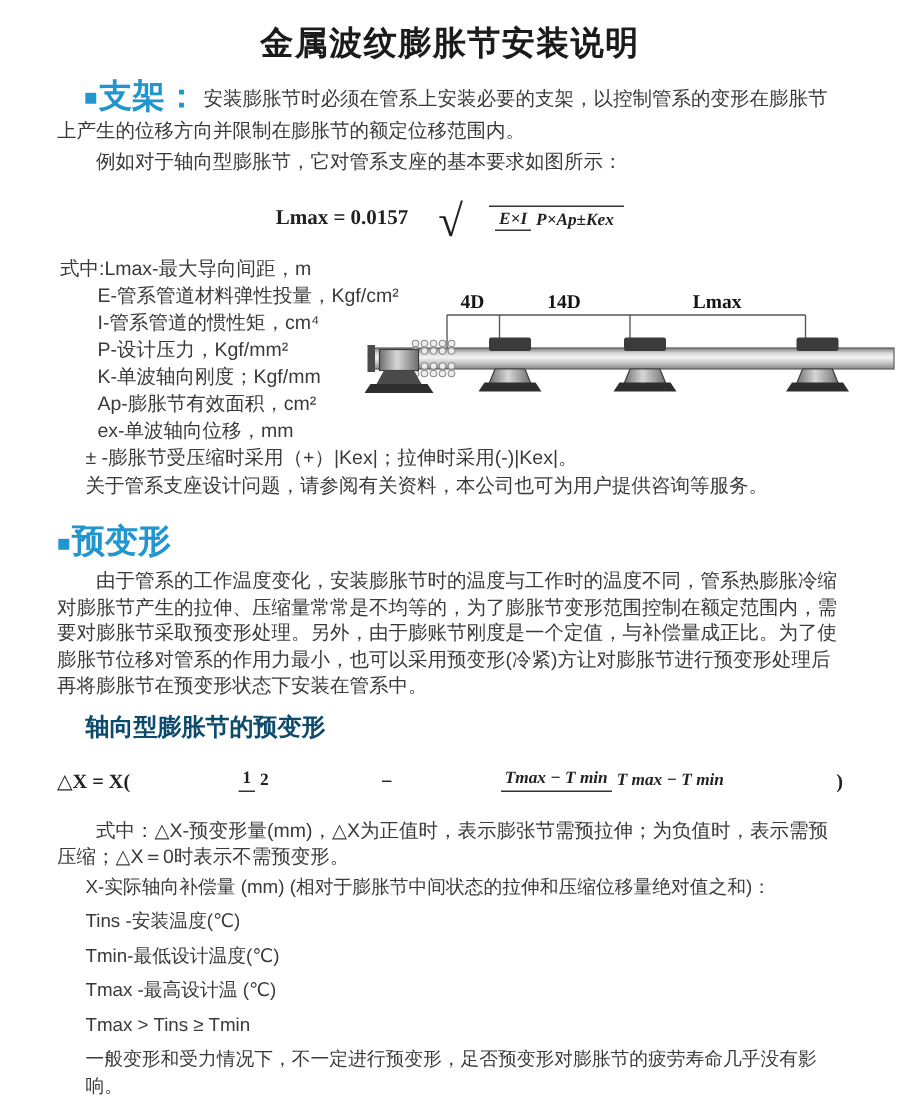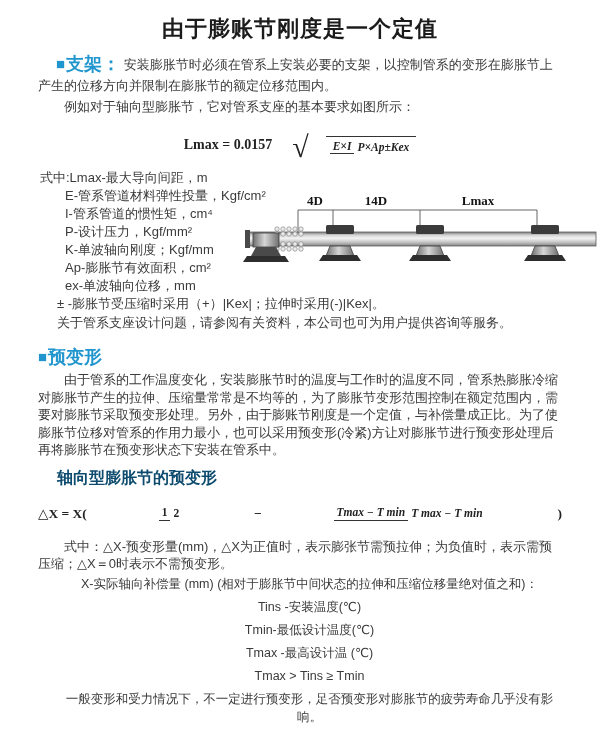--- a/index.html
+++ b/index.html
@@ -8,21 +8,21 @@
     font-family:"Liberation Sans","DejaVu Sans",sans-serif;color:#3a3a3a;overflow:hidden;
   }
   .title{
     margin:14px 0 0 0;text-align:center;font-size:22px;font-weight:bold;color:#1b1b1b;
     letter-spacing:1px;
   }
   .content{padding:0 38px;}
   .body-text{font-size:13px;line-height:21px;margin:0;}
   .p-first{margin-top:9px;text-indent:18px;}
   .sec-head{
-    font-size:18px;font-weight:bold;color:#2095ce;vertical-align:-1px;
+    font-size:22px;font-weight:bold;color:#2095ce;vertical-align:-1px;
   }
   .bullet{color:#2095ce;font-size:15px;margin-right:1px;}
   .indent{text-indent:2em;}
   
   .formula{
     font-family:"Liberation Serif","DejaVu Serif",serif;font-weight:bold;color:#222;
     font-size:14px;text-align:center;display:flex;align-items:center;justify-content:center;gap:20px;
   }
   .formula-1{margin:9px 0 2px 0;height:38px;}
   .frac{display:inline-flex;flex-direction:row;align-items:center;font-size:11.5px;line-height:1.15;font-style:italic;vertical-align:middle;}
@@ -40,29 +40,29 @@
   .dim-label{font-family:"Liberation Serif","DejaVu Serif",serif;font-weight:bold;font-size:13px;fill:#141414;}
   
   .sec2-head{margin-top:13px;}
   .para4{margin-top:2px;font-size:13px;line-height:17.5px;}
   .sub-head{
     font-size:16px;font-weight:bold;color:#0c4a6e;margin:9px 0 0 19px;
   }
   .sub-head.lateral{margin-left:0;}
   .formula-2{margin:8px 0 0 0;height:34px;font-size:13.5px;justify-content:space-between;}
   .explain{margin-top:7px;font-size:13px;line-height:17.5px;}
-  .axial-lines{margin:2px 0 16px 19px;font-size:12.5px;line-height:18px;text-align:center;}
+  .axial-lines{margin:2px 0 16px 19px;font-size:12.5px;line-height:18px;}
   .axial-lines div{margin-bottom:5px;}
 </style>
 </head>
 <body>
 
 <div class="page">
 
-  <h1 class="title">由于膨账节刚度是一个定值</h1>
+  <h1 class="title">金属波纹膨胀节安装说明</h1>
 
   <div class="content">
     <p class="body-text p-first"><span class="bullet">■</span><span class="sec-head">支架：</span>
       <span>安装膨胀节时必须在管系上安装必要的支架，以控制管系的变形在膨胀节上产生的位移方向并限制在膨胀节的额定位移范围内。</span>
     </p>
     <p class="body-text indent">例如对于轴向型膨胀节，它对管系支座的基本要求如图所示：</p>
 
     <div class="formula formula-1">
       <span>Lmax = 0.0157</span>
       <span class="rad">√</span>

